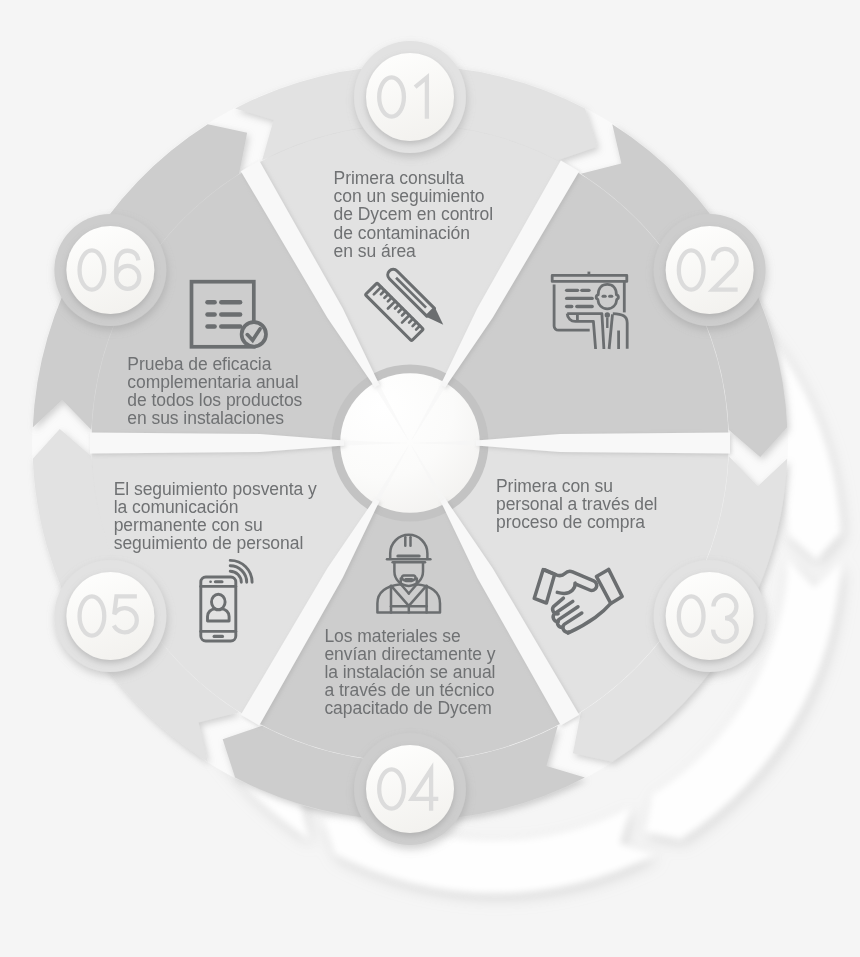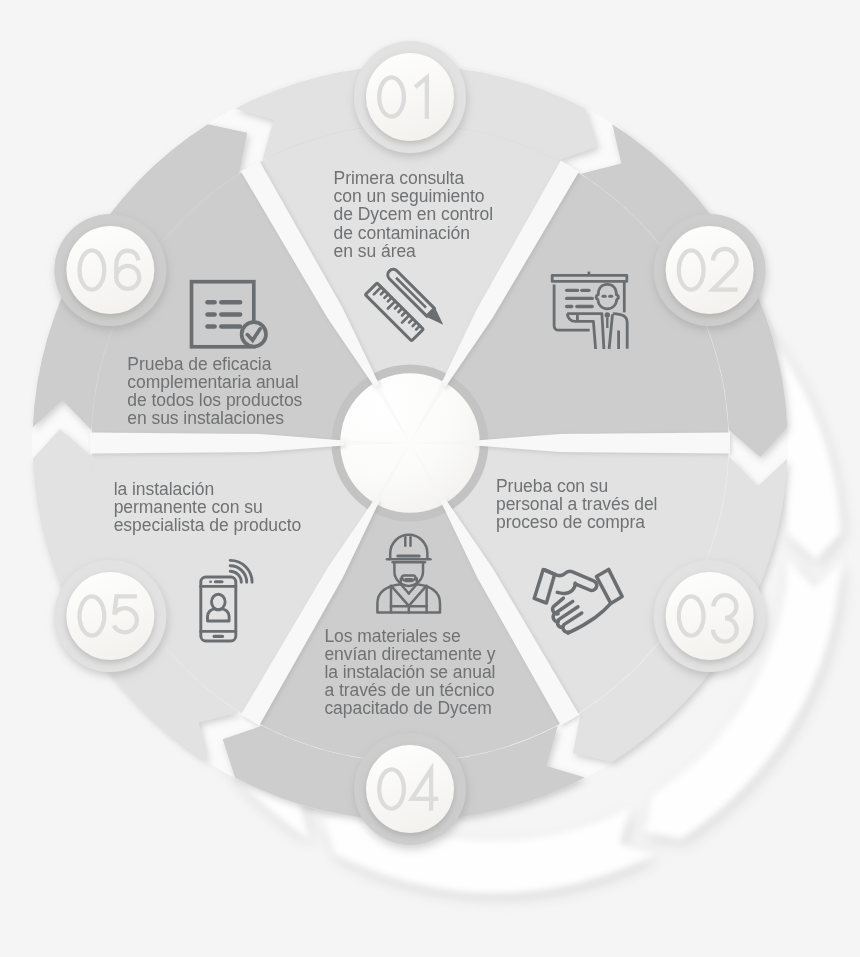--- a/index.html
+++ b/index.html
@@ -287,17 +287,17 @@
           <path d="M221.3 326.5 h18.8"></path>
         </g>
         <circle cx="253.8" cy="334.3" r="12.2" fill="#cdcdcd"></circle>
         <path stroke-width="3.7" fill="none" d="M247.3 334.6 l5.3 5.6 l7.4 -11.3"></path>
       </g>
 
     </g>
   </svg>
 
   <div class="steptext" style="left:333.6px;top:169.3px"><div>Primera consulta</div><div>con un seguimiento</div><div>de Dycem en control</div><div>de contaminación</div><div>en su área</div></div>
-  <div class="steptext" style="left:496.0px;top:477.3px"><div>Prueba con su</div><div>personal a través del</div><div>proceso de compra</div></div>
+  <div class="steptext" style="left:496.0px;top:477.3px"><div>Primera con su</div><div>personal a través del</div><div>proceso de compra</div></div>
   <div class="steptext" style="left:324.4px;top:626.8px"><div>Los materiales se</div><div>envían directamente y</div><div>la instalación se anual</div><div>a través de un técnico</div><div>capacitado de Dycem</div></div>
-  <div class="steptext" style="left:113.7px;top:479.6px"><div>la instalación</div><div>permanente con su</div><div>especialista de producto</div></div>
+  <div class="steptext" style="left:113.7px;top:479.6px"><div>El seguimiento posventa y</div><div>la comunicación</div><div>permanente con su</div><div>seguimiento de personal</div></div>
   <div class="steptext" style="left:127.3px;top:355.0px"><div>Prueba de eficacia</div><div>complementaria anual</div><div>de todos los productos</div><div>en sus instalaciones</div></div>
 </div>
 
 </body></html>

